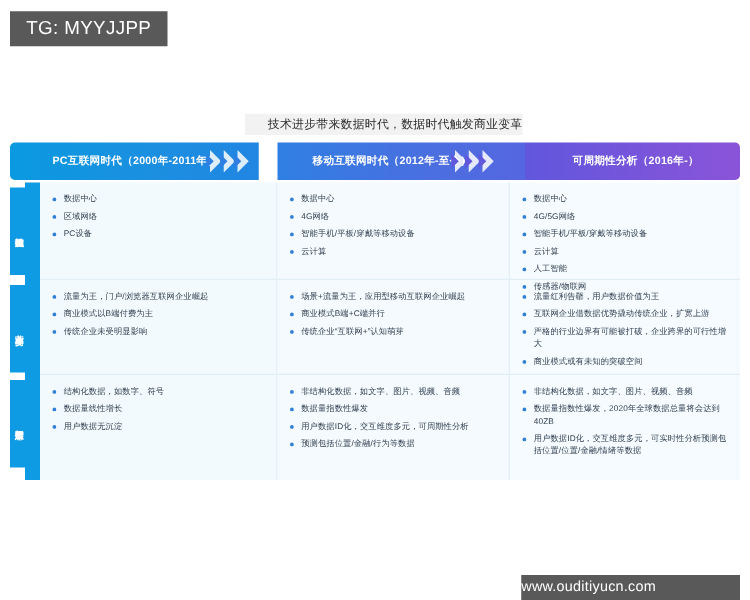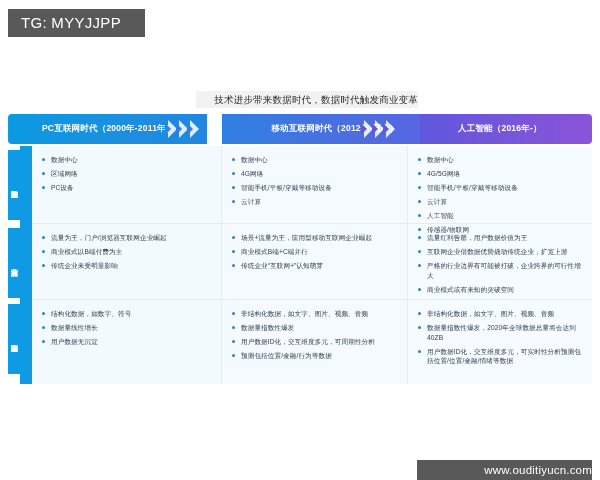--- a/index.html
+++ b/index.html
@@ -17,21 +17,21 @@
 
   
   .tg-badge {
     position: absolute;
     left: 8px;
     top: 9px;
     background: #595959;
     color: #ffffff;
     font-size: 15px;
     letter-spacing: 0.3px;
-    padding: 6px 24px 7px 13px;
+    padding: 6px 13px 7px 13px;
     line-height: 1;
   }
 
   
   .banner-title {
     position: absolute;
     left: 196px;
     top: 91px;
     width: 222px;
     height: 17px;
@@ -78,21 +78,20 @@
     border-radius: 4px 0 0 4px;
     padding-left: 34px;
     box-sizing: border-box;
   }
   .seg2 {
     left: 214px;
     width: 198px;
     background: linear-gradient(90deg, #2f7fe3 0%, #4a6fe0 60%, #5566e0 100%);
     padding-left: 28px;
     box-sizing: border-box;
-    justify-content: center;
   }
   .seg3 {
     left: 412px;
     width: 172px;
     background: linear-gradient(90deg, #6057dd 0%, #7a55da 60%, #8a54d8 100%);
     border-radius: 0 4px 4px 0;
     padding-left: 38px;
     box-sizing: border-box;
   }
   
@@ -223,42 +222,42 @@
   .watermark {
     position: absolute;
     left: 417px;
     top: 460px;
     width: 175px;
     height: 20px;
     background: #595959;
     color: #ffffff;
     font-size: 11.5px;
     line-height: 20px;
-    text-align: right;
+    text-align: left;
     letter-spacing: 0.2px;
   }
 </style>
 </head>
 <body>
 
 <div class="tg-badge">TG: MYYJJPP</div>
 
 <div class="banner-title">技术进步带来数据时代，数据时代触发商业变革</div>
 
 <div class="diagram">
 
   <div class="arrow-row">
     <div class="arrow-seg seg1">
       <span>PC互联网时代（2000年-2011年）</span>
     </div>
     <div class="arrow-seg seg2">
       <span>移动互联网时代（2012年-至今）</span>
     </div>
     <div class="arrow-seg seg3">
-      <span>人工智能（2016年-）</span>
+      <span>可周期性分析（2016年-）</span>
     </div>
     <div class="chevrons chev-a">
       <span class="chev"></span>
       <span class="chev"></span>
       <span class="chev"></span>
     </div>
     <div class="chevrons chev-b">
       <span class="chev"></span>
       <span class="chev"></span>
       <span class="chev"></span>

